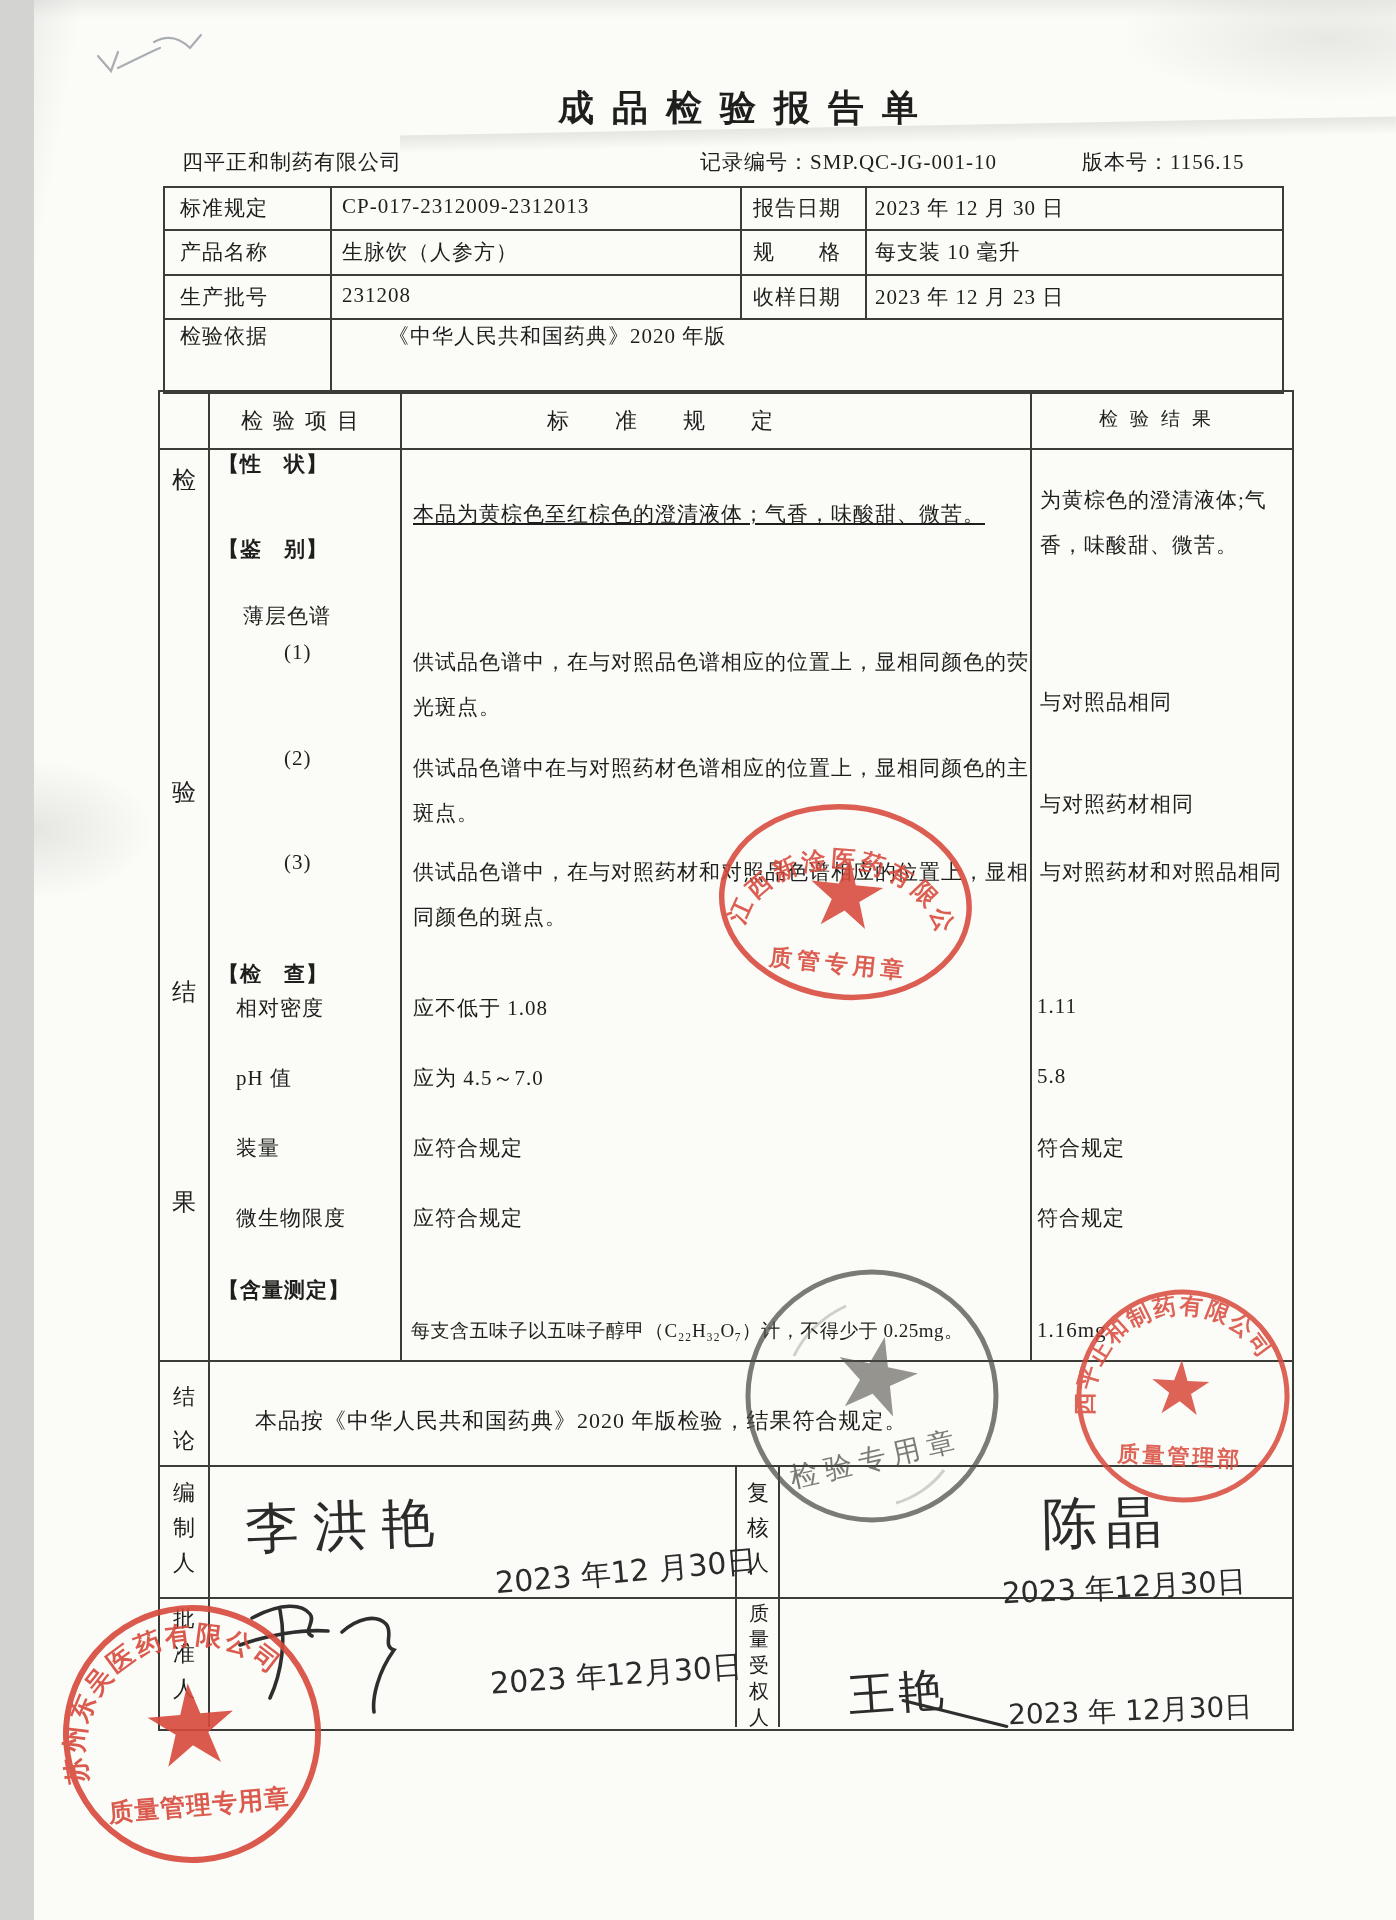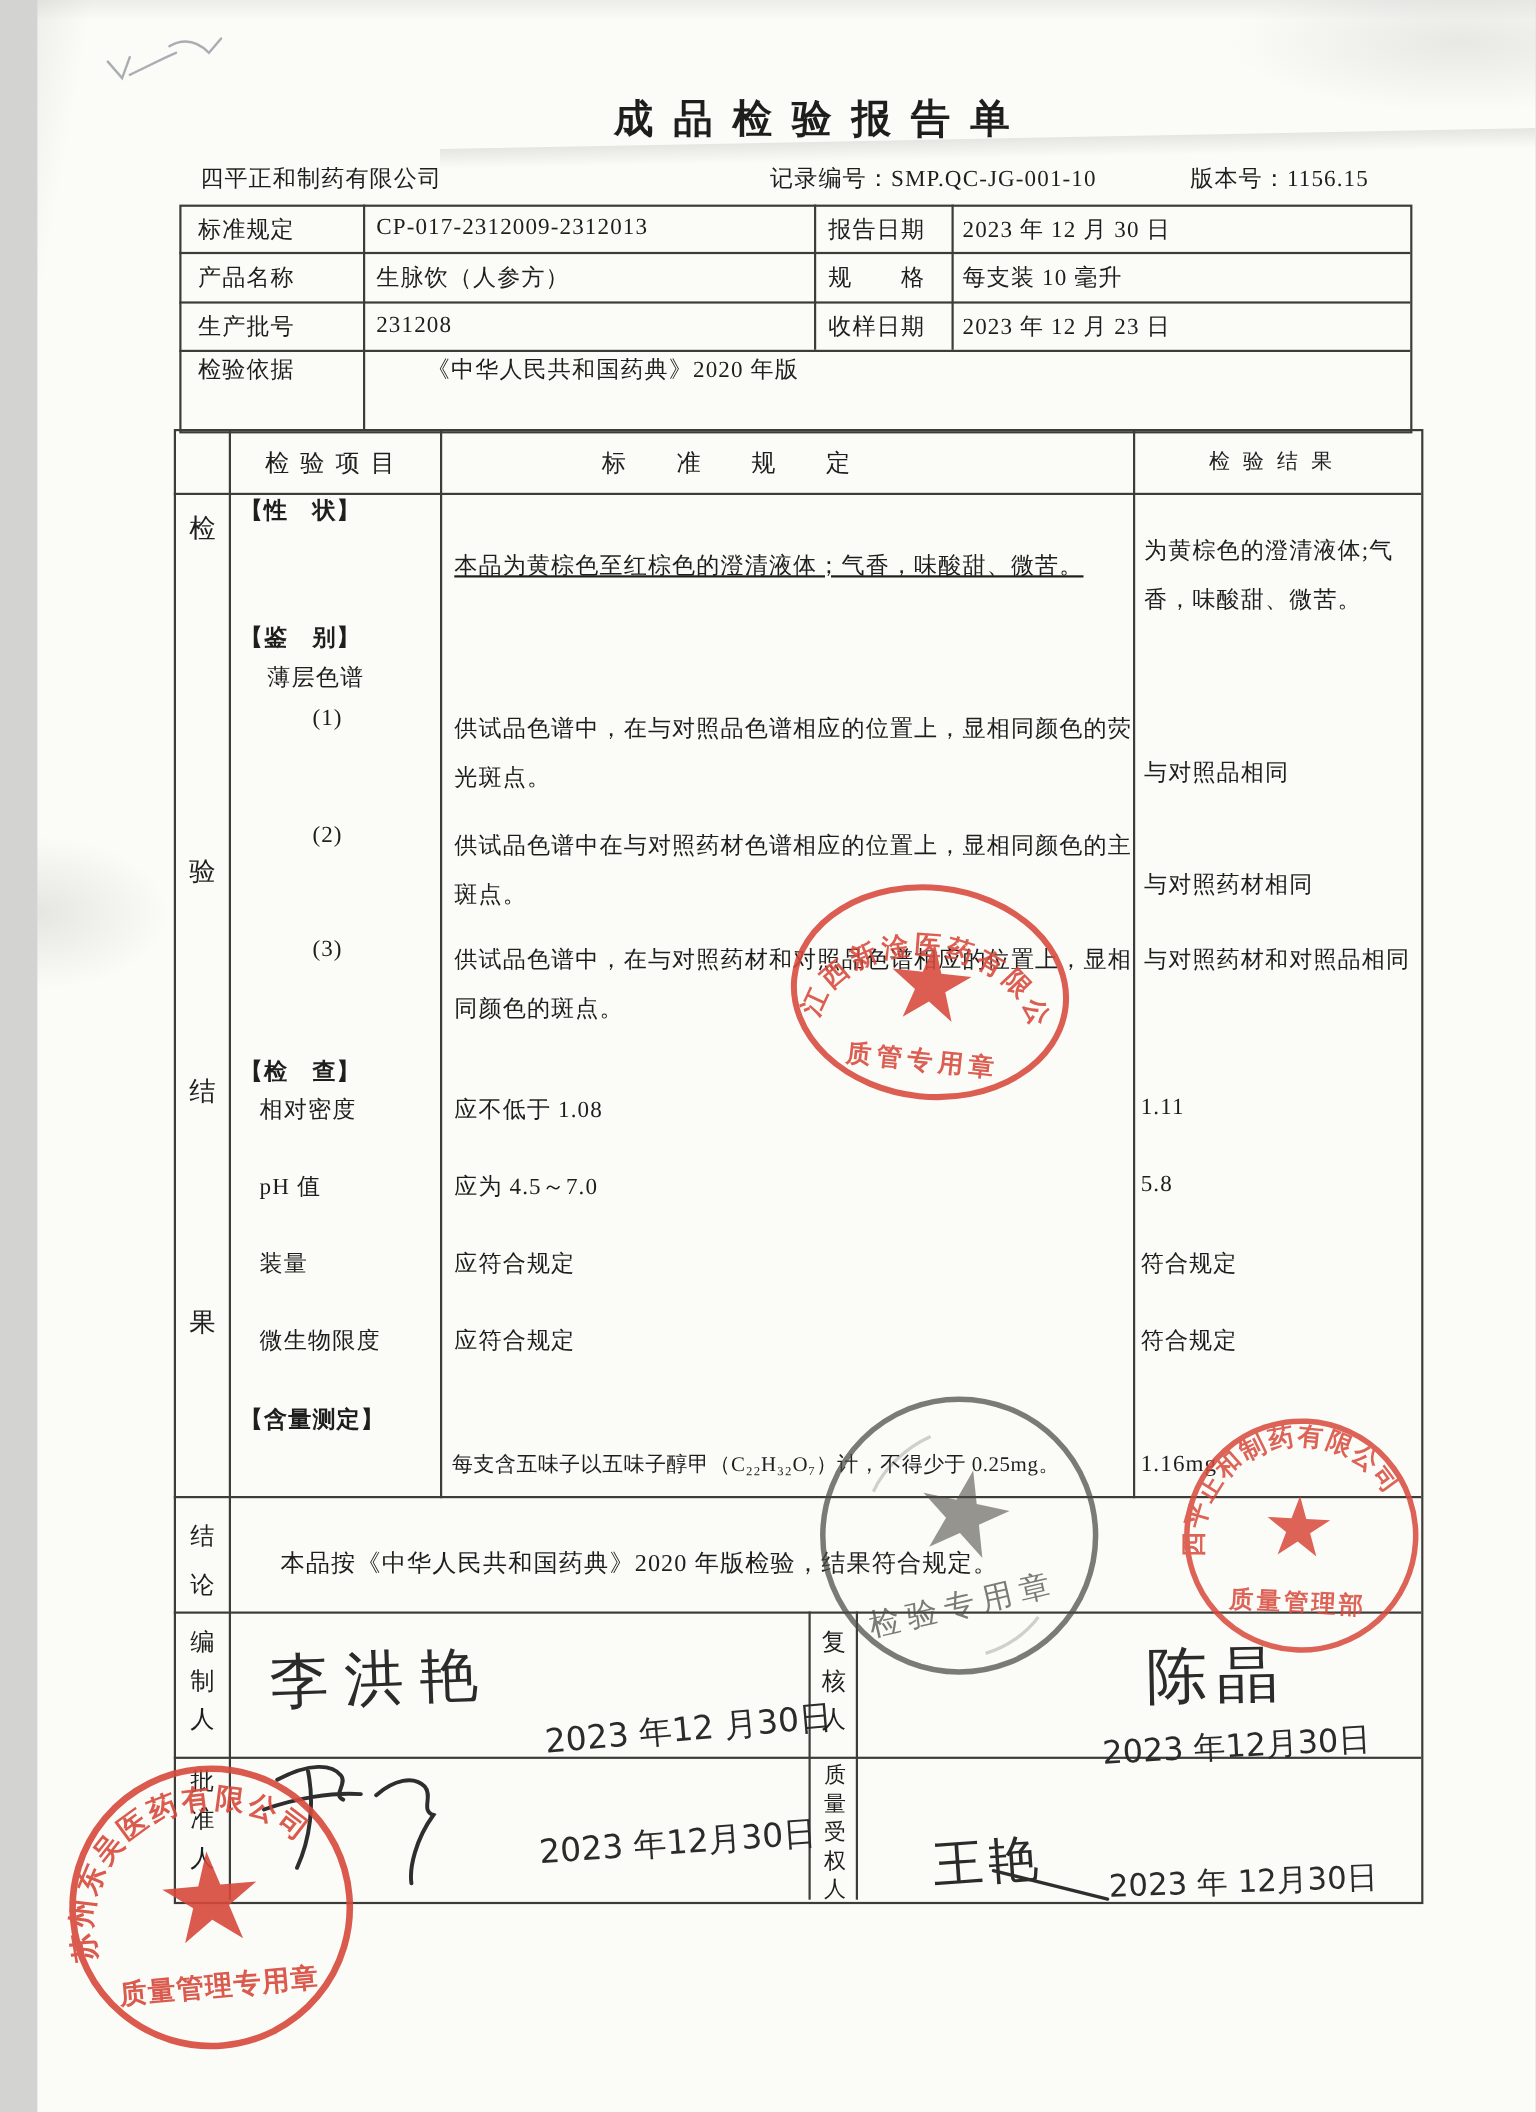--- a/index.html
+++ b/index.html
@@ -96,21 +96,21 @@
 
 <div class="vlabel" style="left:169px;top:464px;">检</div>
 <div class="vlabel" style="left:169px;top:776px;">验</div>
 <div class="vlabel" style="left:169px;top:976px;">结</div>
 <div class="vlabel" style="left:169px;top:1186px;">果</div>
 
 <div class="txt" style="left:218px;top:450px;font-weight:bold;">【性　状】</div>
 <div class="txt" style="left:413px;top:500px;text-decoration:underline;">本品为黄棕色至红棕色的澄清液体；气香，味酸甜、微苦。</div>
 <div class="txt wrap" style="left:1040px;top:478px;width:242px;">为黄棕色的澄清液体;气香，味酸甜、微苦。</div>
 
-<div class="txt" style="left:218px;top:565px;font-weight:bold;">【鉴　别】</div>
+<div class="txt" style="left:218px;top:535px;font-weight:bold;">【鉴　别】</div>
 <div class="txt" style="left:243px;top:602px;">薄层色谱</div>
 
 <div class="txt" style="left:284px;top:640px;">(1)</div>
 <div class="txt wrap" style="left:413px;top:640px;width:622px;">供试品色谱中，在与对照品色谱相应的位置上，显相同颜色的荧光斑点。</div>
 <div class="txt" style="left:1040px;top:688px;">与对照品相同</div>
 
 <div class="txt" style="left:284px;top:746px;">(2)</div>
 <div class="txt wrap" style="left:413px;top:746px;width:622px;">供试品色谱中在与对照药材色谱相应的位置上，显相同颜色的主斑点。</div>
 <div class="txt" style="left:1040px;top:790px;">与对照药材相同</div>
 

